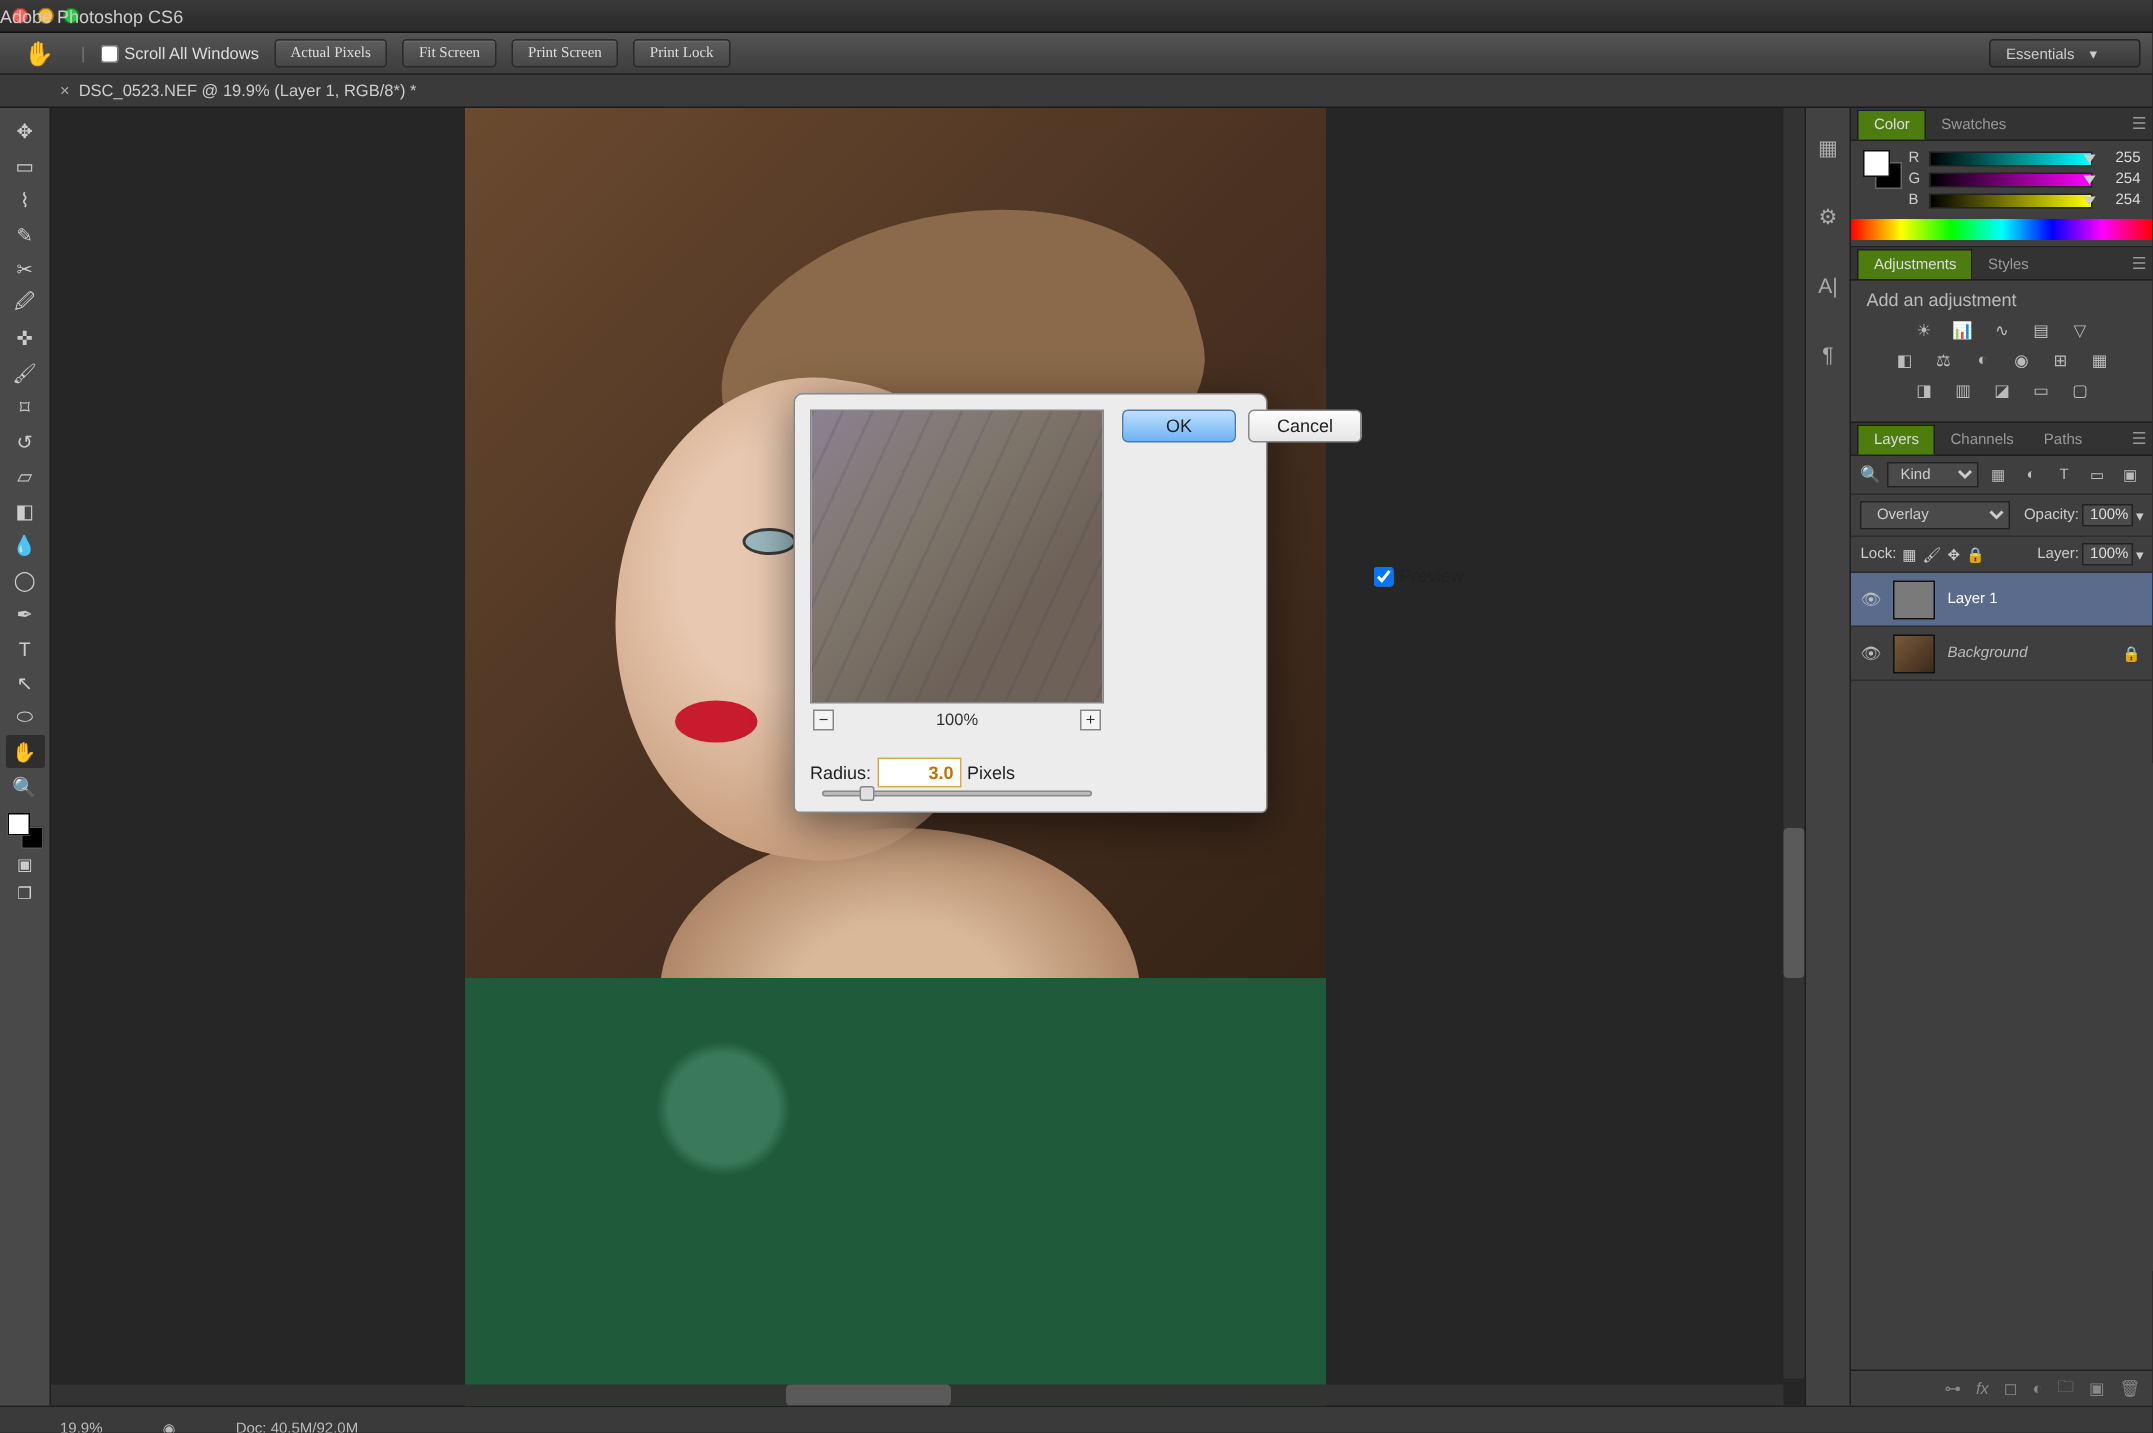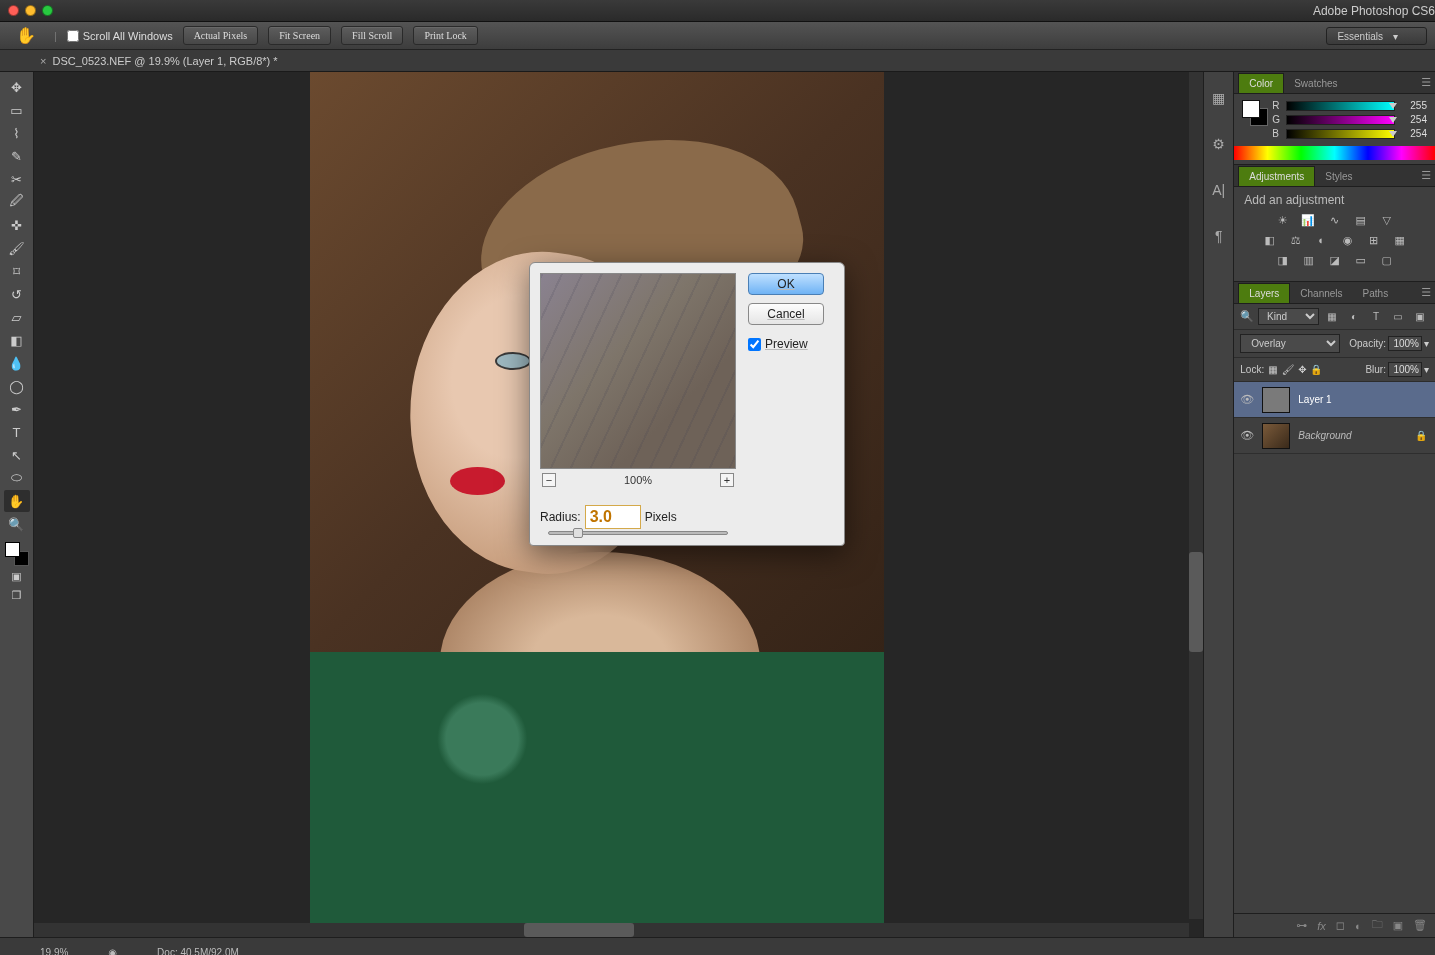--- a/index.html
+++ b/index.html
@@ -3,21 +3,21 @@
 <meta charset="utf-8">
 <style>
 * { margin:0; padding:0; box-sizing:border-box; font-family: "Lucida Grande", Arial, sans-serif; }
 body { background:#262626; width:1435px; height:955px; overflow:hidden; color:#bbb; font-size:11px; position:relative; }
 
 
 .titlebar { height:22px; background:linear-gradient(#3a3a3a,#2a2a2a); border-bottom:1px solid #111; display:flex; align-items:center; padding-left:8px; position:relative; }
 .traffic { display:flex; gap:6px; }
 .tl { width:11px; height:11px; border-radius:50%; border:1px solid rgba(0,0,0,.4);}
 .tl.red{background:#ff5f57;} .tl.yel{background:#ffbd2e;} .tl.grn{background:#28c940;}
-.titlebar .title{ position:absolute; left:0; right:0; text-align:right; color:#ccc; font-size:12px;}
+.titlebar .title{ position:absolute; left:0; right:0; text-align:left; color:#ccc; font-size:12px;}
 
 
 .optbar { height:28px; background:linear-gradient(#545454,#3d3d3d); border-bottom:1px solid #222; display:flex; align-items:center; padding:0 8px; gap:10px;}
 .optbar .hand { font-size:16px; color:#ddd; padding:0 8px;}
 .opt-cb { display:flex; align-items:center; gap:4px; color:#ddd; }
 .opt-cb input{ width:12px; height:12px; }
 .optbtn { background:linear-gradient(#5d5d5d,#474747); border:1px solid #2a2a2a; color:#ddd; font-size:10px; padding:3px 10px; border-radius:3px; box-shadow:inset 0 1px 0 rgba(255,255,255,.08);font-family:Liberation Serif, serif;}
 .spacer{flex:1;}
 .workspace-dd { background:linear-gradient(#4e4e4e,#3a3a3a); border:1px solid #222; color:#ccc; font-size:10px; padding:3px 28px 2px 10px; border-radius:3px; position:relative;}
 .workspace-dd:after{content:'▾'; margin-left:10px;}
@@ -109,26 +109,26 @@
 
 
 .dialog{ position:absolute; left:529px; top:262px; width:316px; background:#ececec; border:1px solid #888; box-shadow:0 8px 30px rgba(0,0,0,.5); border-radius:6px 6px 4px 4px;}
 .dialog .dtitle{ height:22px; background:linear-gradient(#f5f5f5,#dcdcdc); border-bottom:1px solid #b5b5b5; text-align:center; font-size:12px; color:#333; line-height:22px; border-radius:6px 6px 0 0;}
 .dialog .dbody{ padding:10px; display:flex; gap:12px;}
 .dialog .preview{ width:196px; }
 .dialog .preview .pv{ width:196px; height:196px; border:1px solid #888; background:linear-gradient(135deg,#8a8290,#7e756a 40%,#6e6258 70%); position:relative; overflow:hidden;}
 .dialog .preview .pv:before{content:''; position:absolute; top:0;left:0;right:0;bottom:0; background:repeating-linear-gradient(115deg, rgba(60,60,80,.15) 0 2px, transparent 2px 18px);}
 .dialog .preview .zoomrow{ display:flex; justify-content:space-between; align-items:center; padding:4px 2px; font-size:11px; color:#333;}
 .dialog .preview .zoomrow .zb{ width:14px; height:14px; border:1px solid #888; display:flex; align-items:center; justify-content:center; font-size:11px; background:#f5f5f5;}
-.dialog .side{ flex:1; display:flex; flex-direction:column; gap:8px;text-decoration:underline;}
+.dialog .side{ flex:1; display:flex; flex-direction:row; gap:8px;}
 .dialog .dlgbtn{ width:76px; height:22px; border:1px solid #888; border-radius:4px; background:linear-gradient(#fdfdfd,#e5e5e5); font-size:12px; color:#222;}
 .dialog .dlgbtn.ok{ background:linear-gradient(#bfe0ff,#6fb3f5); border-color:#4a7fb5;}
 .dialog .cbrow{ display:flex; align-items:center; gap:4px; font-size:12px; color:#222; margin-top:4px;}
 .dialog .radiusrow{ padding:4px 10px 2px 10px; display:flex; align-items:center; gap:4px; font-size:12px; color:#222;}
-.dialog .radiusrow input{ width:56px; border:1px solid #d4a94a; background:#fff; font-size:16px; color:#c07400; font-weight:600; padding:2px 4px; text-align:left;}
+.dialog .radiusrow input{ width:56px; border:1px solid #d4a94a; background:#fff; font-size:12px; color:#c07400; font-weight:600; padding:2px 4px; text-align:right;}
 .dialog .sliderrow{ padding:0 10px 10px 18px;}
 .dialog .sliderrow .track{ height:4px; background:#bbb; border:1px solid #888; position:relative; width:180px; border-radius:2px;}
 .dialog .sliderrow .track .knob{ position:absolute; left:24px; top:-4px; width:10px; height:10px; background:#e0e0e0; border:1px solid #888; border-radius:2px;}
 </style>
 </head>
 <body>
 
 <div class="titlebar">
   <div class="traffic">
     <div class="tl red"></div>
@@ -140,21 +140,21 @@
 
 <div class="optbar">
   <span class="hand">✋</span>
   <span style="color:#777">|</span>
   <label class="opt-cb">
     <input type="checkbox" style="">
     <span>Scroll All Windows</span>
   </label>
   <button class="optbtn">Actual Pixels</button>
   <button class="optbtn">Fit Screen</button>
-  <button class="optbtn">Fill Scroll</button>
+  <button class="optbtn">Print Screen</button>
   <button class="optbtn">Print Lock</button>
   <div class="spacer"></div>
   <div class="workspace-dd"><span>Essentials</span></div>
 </div>
 
 <div class="doctab-bar">
   <div class="tab">
     <span class="x">×</span>
     <span>DSC_0523.NEF @ 19.9% (Layer 1, RGB/8*) *</span>
   </div>
@@ -314,21 +314,21 @@
             </div>
         </div>
         <div class="lp-bar lockrow">
           <span>Lock:</span>
           <span class="lic">▦</span>
           <span class="lic">🖌</span>
           <span class="lic">✥</span>
           <span class="lic">🔒</span>
           <div class="spacer"></div>
           <div class="pct">
-              <span>Blur:</span>
+              <span>Layer:</span>
               <input value="100%" style="">
               <span>▾</span>
             </div>
         </div>
         <div class="layer-list">
           <div class="layer sel">
             <div class="vis">👁</div>
             <div class="thumb gray"></div>
             <div class="name">Layer 1</div>
           </div>

